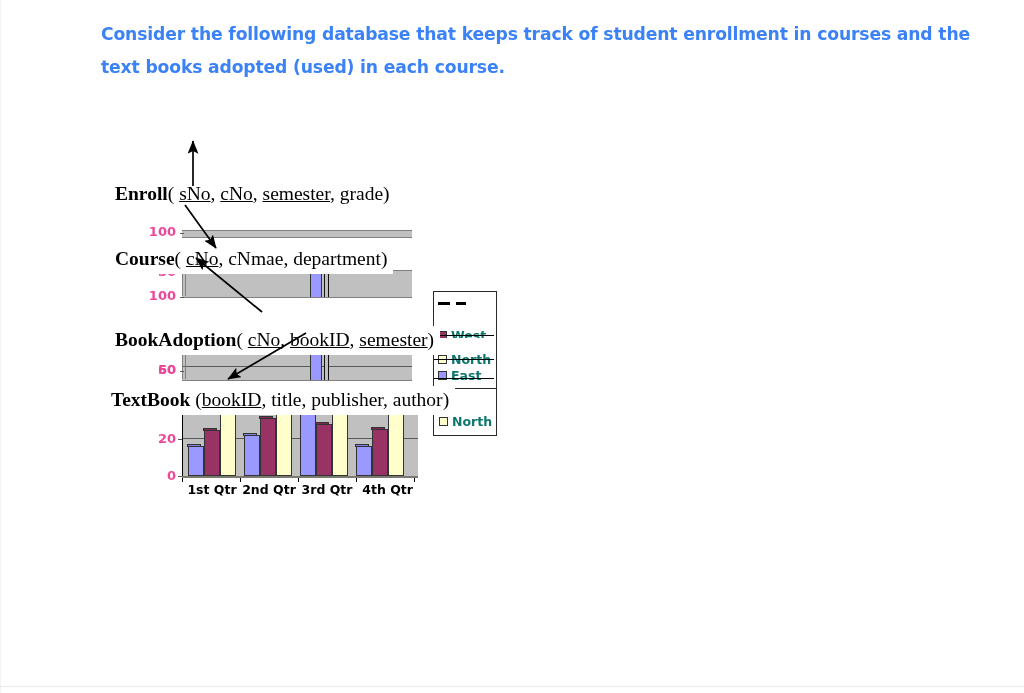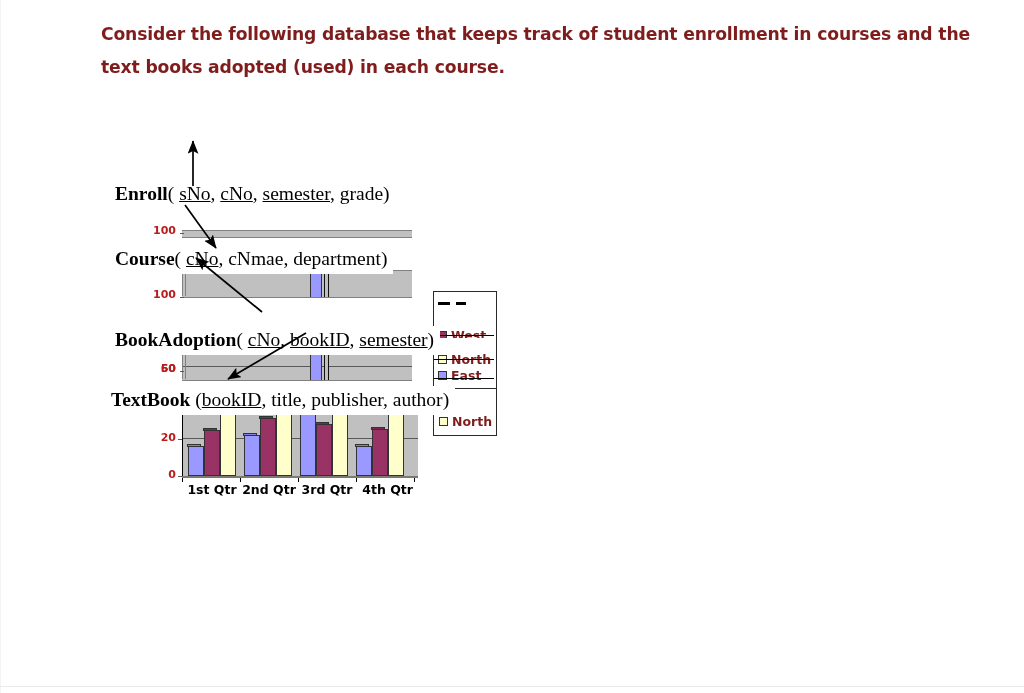--- a/index.html
+++ b/index.html
@@ -44,21 +44,21 @@
   .prompt {
     position: absolute;
     left: 101px;
     top: 18px;
     width: 900px;
     font-family: "DejaVu Sans", sans-serif;
     font-weight: bold;
     font-size: 17.2px;
     line-height: 33px;
     letter-spacing: -0.15px;
-    color: #7f1d1d;
+    color: #3b82f6;
   }
 
   
   .chart-layer {
     position: absolute;
     left: 168px;
     top: 222px;
     width: 250px;
     height: 290px;
   }
@@ -93,22 +93,22 @@
     background: #c0c0c0;
     border-left: 1px solid #111;
     border-right: 1px solid #111;
   }
 
   
   .ytick {
     position: absolute;
     font-family: "DejaVu Sans", sans-serif;
     font-weight: bold;
-    font-size: 11px;
-    color: #b91c1c;
+    font-size: 13px;
+    color: #ec4899;
     text-align: right;
     width: 34px;
   }
   .ytick .stacked {
     position: relative;
     display: inline-block;
   }
   .ytick .stacked .over {
     position: absolute;
     left: 0; top: 0;
@@ -203,21 +203,21 @@
     border: 1px solid #2a2a2a;
   }
   .legend-row {
     position: absolute;
     display: flex;
     align-items: center;
     gap: 4px;
     font-family: "DejaVu Sans", sans-serif;
     font-weight: bold;
     font-size: 12.5px;
-    color: #7f1d1d;
+    color: #0f766e;
     white-space: nowrap;
   }
   .swatch {
     width: 9px; height: 9px;
     border: 1px solid #333;
     box-sizing: border-box;
     flex: 0 0 auto;
   }
   .swatch.s-east  { background: #9999ff; }
   .swatch.s-west  { background: #993366; }

